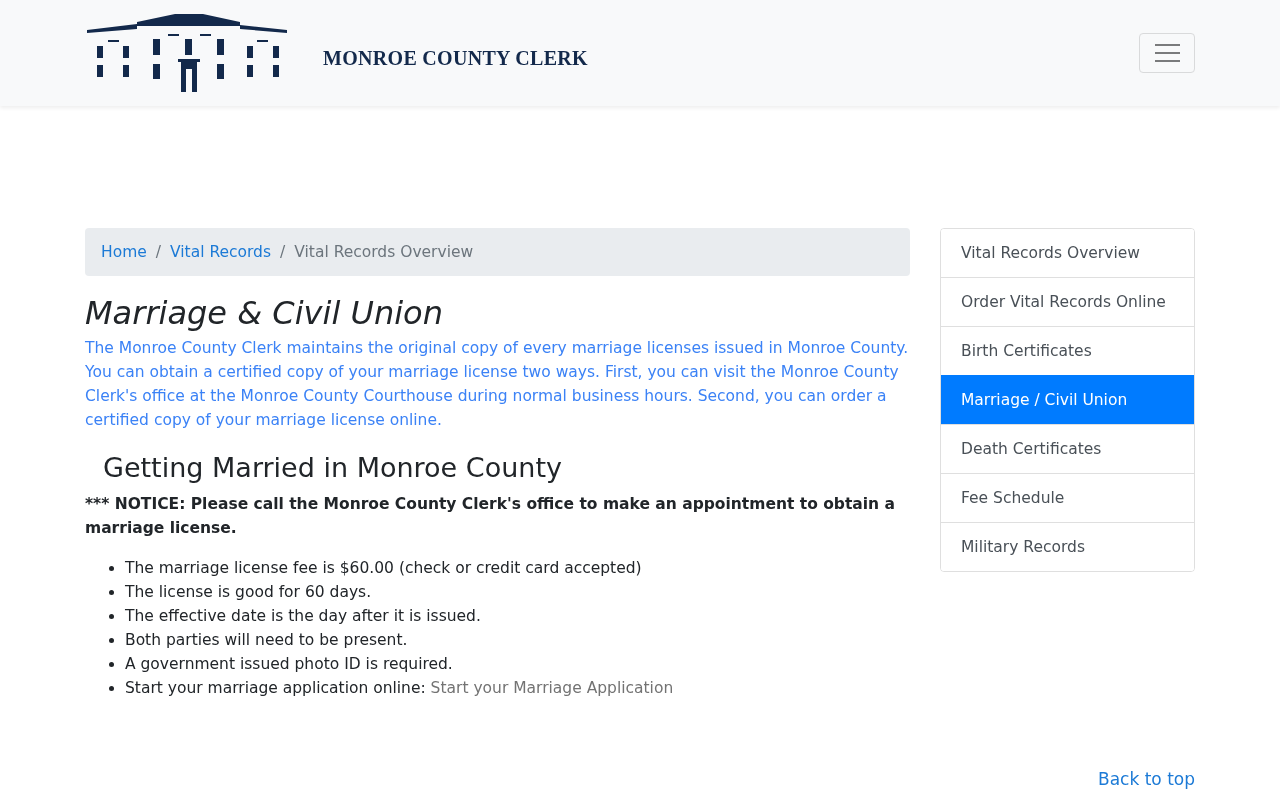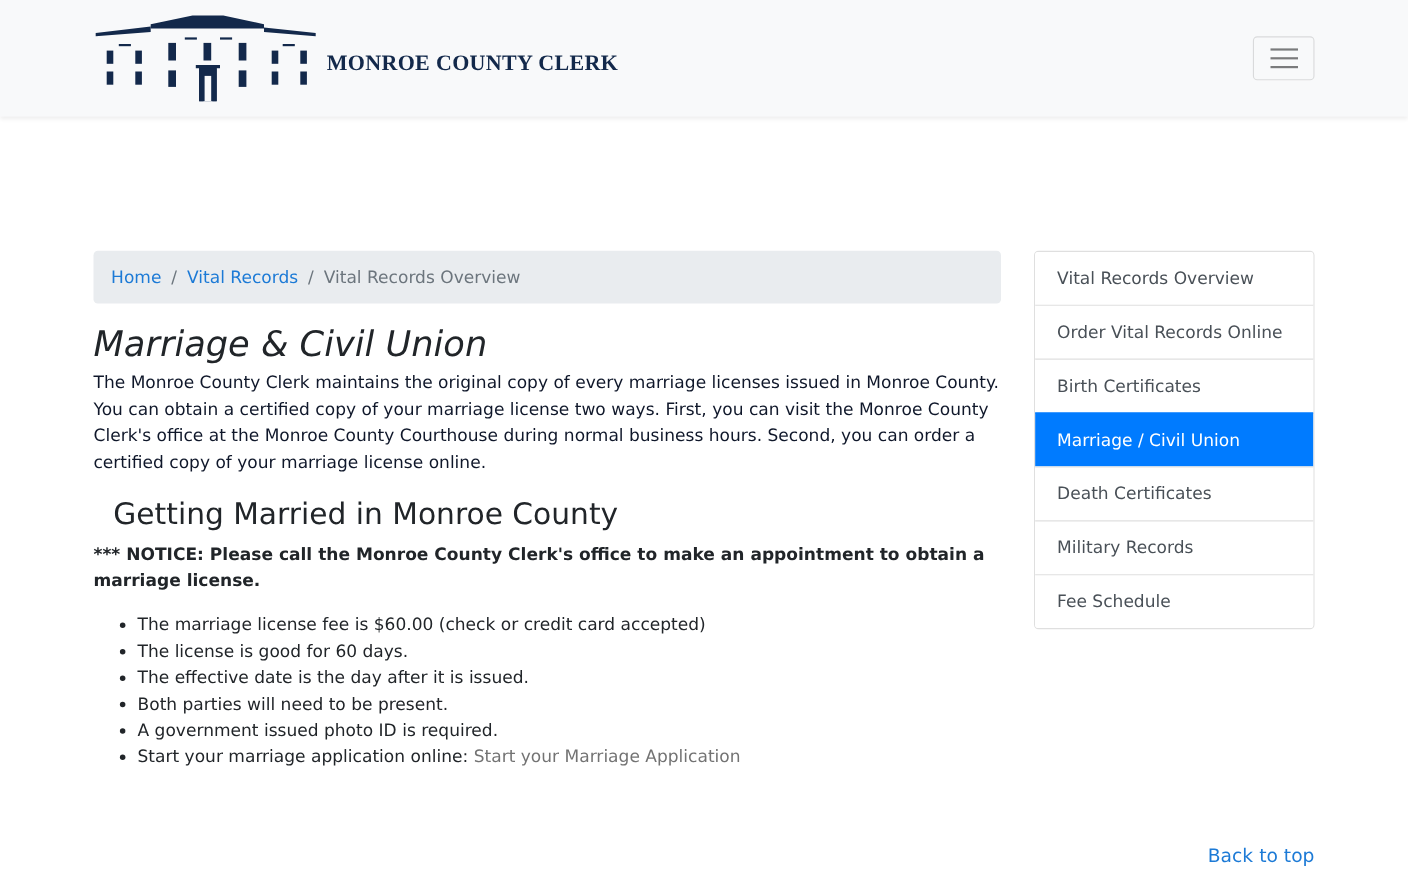--- a/index.html
+++ b/index.html
@@ -15,21 +15,21 @@
     background: #f8f9fa;
     box-shadow: 0 2px 4px rgba(0,0,0,0.07);
     position: relative;
   }
   .brand {
     position: absolute; left: 85px; top: 12px;
     display: flex; align-items: center;
     text-decoration: none;
   }
   .logo-svg { width: 204px; height: 82px; display: block; }
-  .brand-text { margin-left: 8px; margin-top: 10px; text-align: right; }
+  .brand-text { margin-left: 34px; margin-top: 10px; text-align: right; }
   .brand-line1 {
     font-family: "Liberation Serif", "DejaVu Serif", serif;
     font-weight: bold; color: #13294b;
     font-size: 20px; letter-spacing: 0.3px; line-height: 22px;
   }
   .brand-line2 {
     font-family: "Liberation Serif", "DejaVu Serif", serif;
     font-weight: bold; color: #13294b;
     font-size: 28.5px; letter-spacing: 0.4px; line-height: 30px;
   }
@@ -59,21 +59,21 @@
   .main {
     position: absolute; left: 85px; top: 184px; width: 825px;
   }
   h1.title {
     margin: 0; font-weight: 500;
     font-size: 32px; line-height: 46px;
     color: #212529;
     font-style: italic;
   }
   p.intro {
-    margin: 0; font-size: 15.5px; line-height: 24px; color: #0f172a;
+    margin: 0; font-size: 15.5px; line-height: 24px; color: #3b82f6;
   }
   h2.subtitle {
     margin: 16px 0 0 18px; font-weight: 500;
     font-size: 27px; line-height: 40px;
   }
   p.notice {
     margin: 4px 0 0 0; font-weight: bold; font-size: 15.5px; line-height: 24px;
   }
   ul.facts {
     margin: 16px 0 0 0; padding-left: 40px;
@@ -192,18 +192,18 @@
       <li><span>Start your marriage application online: </span><a href="#">Start your Marriage Application</a></li>
     </ul>
   </main>
 
   <aside class="side">
     <a href="#">Vital Records Overview</a>
     <a href="#">Order Vital Records Online</a>
     <a href="#">Birth Certificates</a>
     <a href="#" class="active">Marriage / Civil Union</a>
     <a href="#">Death Certificates</a>
+    <a href="#">Fee Schedule</a>
     <a href="#">Military Records</a>
-    <a href="#">Fee Schedule</a>
   </aside>
 
   <a href="#" class="back-top">Back to top</a>
 </div>
 
 </body></html>

